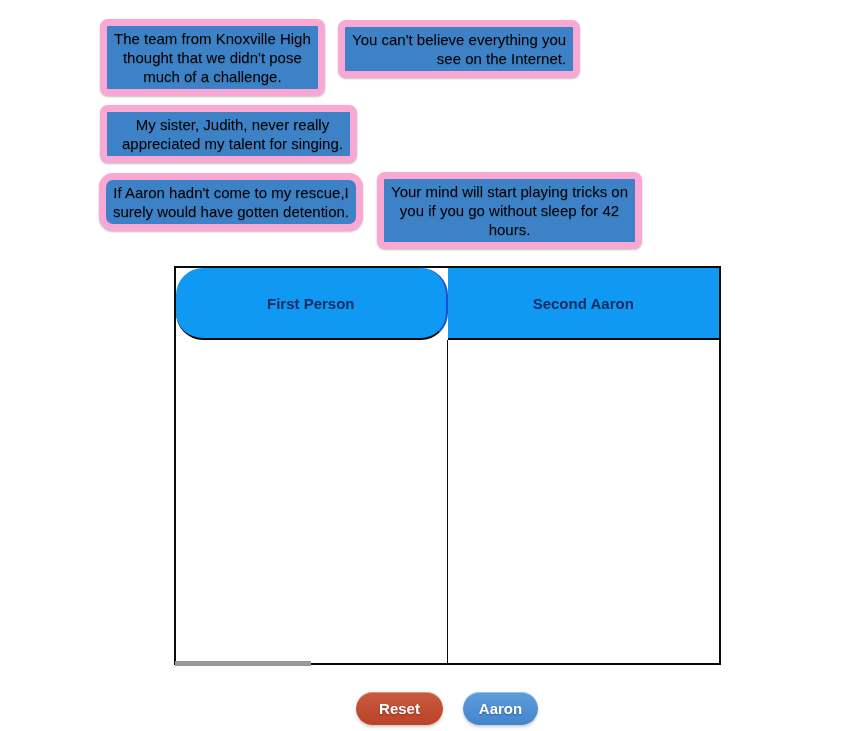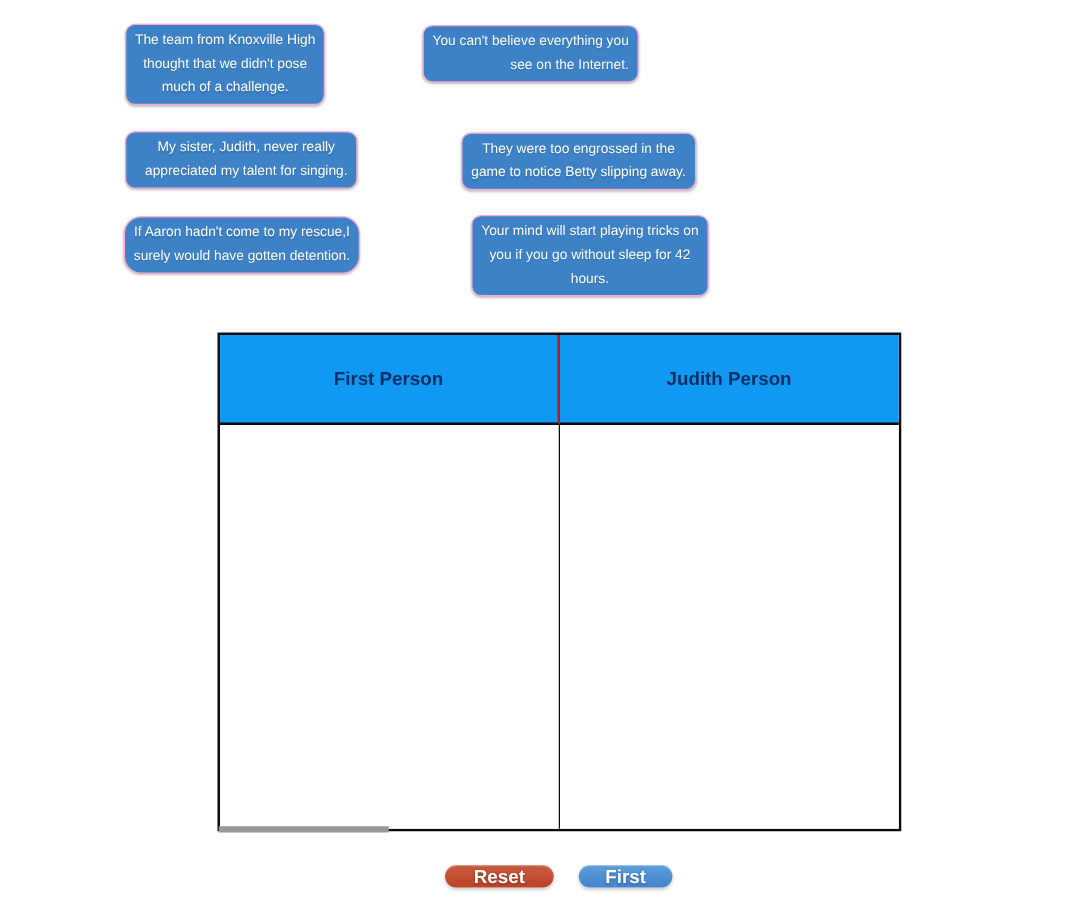--- a/index.html
+++ b/index.html
@@ -4,22 +4,22 @@
 <style>
   html, body { margin:0; padding:0; background:#ffffff; }
   .canvas {
     position:relative; width:868px; height:731px; background:#ffffff;
     font-family:"Liberation Sans", sans-serif; overflow:hidden;
   }
 
   
   .card {
     position:absolute; box-sizing:border-box;
-    background:#3d82c6; border:1px solid #f9a8d4; border-radius:8px;
-    color:#ffffff; font-size:11px; line-height:19px; text-align:center;
+    background:#3d82c6; border:7px solid #f9a8d4; border-radius:8px;
+    color:#000000; font-size:15px; line-height:19px; text-align:center;
     padding:3px 7px; white-space:pre;
     text-shadow:0 1px 1px rgba(0,0,0,0.18);
     box-shadow:0 1px 2px rgba(0,0,0,0.25);
     cursor:grab;
   }
   .card1 { left:100px; top:19px;  }
   .card2 { left:338px; top:20px;text-align:right;  }
   .card3 { left:100px; top:105px;padding-left:15px; }
   .card4 { left:369px; top:106px; }
   .card5 { left:99px;  top:173px;border-radius:14px; }
@@ -29,32 +29,32 @@
   .dnd-table {
     position:absolute; left:174px; top:266px; width:547px; height:399px;
     display:grid; grid-template-columns:1fr 1fr; grid-template-rows:72px 1fr;
     box-sizing:border-box; border:2px solid #0b0b0b; background:#ffffff;
   }
   .th {
     background:#0f99f2; display:flex; align-items:center; justify-content:center;
     color:#0b2e66; font-weight:bold; font-size:15px;
     border-bottom:2px solid #0b0b0b; box-sizing:border-box;
   }
-  .th-left  { border-right:2px solid #b91c1c; }
+  .th-left  { border-right:2px solid #1d4ed8;border-radius:27px; }
   .td { background:#ffffff; box-sizing:border-box; }
   .td-left { border-right:1px solid #0b0b0b; }
 
   .scroll-thumb {
     position:absolute; left:175px; top:661px; width:136px; height:5px;
     background:#98989b;
   }
 
   
   .btn {
-    position:absolute; top:692px; height:18px; box-sizing:border-box;
+    position:absolute; top:692px; height:33px; box-sizing:border-box;
     border:none; border-radius:17px; color:#ffffff; font-weight:bold;
     font-size:15px; font-family:"Liberation Sans", sans-serif;
     text-shadow:0 1px 2px rgba(0,0,0,0.35);
     box-shadow:inset 0 1px 0 rgba(255,255,255,0.35), 0 2px 3px rgba(0,0,0,0.2);
     cursor:pointer;
   }
   .btn-reset { left:356px; width:87px; background:linear-gradient(#ca5b3e, #bb4228); }
   .btn-next  { left:463px; width:75px; background:linear-gradient(#5d9dda, #4384cd); }
 </style>
 </head>
@@ -62,33 +62,31 @@
 
 <div class="canvas">
 
   <div class="card card1">The team from Knoxville High
 thought that we didn't pose
 much of a challenge.</div>
   <div class="card card2">You can't believe everything you
 see on the Internet.</div>
   <div class="card card3">My sister, Judith, never really
 appreciated my talent for singing.</div>
-  <div class="card card4">They were too engrossed in the
-game to notice Betty slipping away.</div>
   <div class="card card5">If Aaron hadn't come to my rescue,I
 surely would have gotten detention.</div>
   <div class="card card6">Your mind will start playing tricks on
 you if you go without sleep for 42
 hours.</div>
 
   <div class="dnd-table">
     <div class="th th-left">First Person</div>
-    <div class="th">Judith Person</div>
+    <div class="th">Second Aaron</div>
     <div class="td td-left"></div>
     <div class="td"></div>
   </div>
 
   <div class="scroll-thumb"></div>
 
   <button class="btn btn-reset">Reset</button>
-  <button class="btn btn-next">First</button>
+  <button class="btn btn-next">Aaron</button>
 
 </div>
 
 </body></html>

